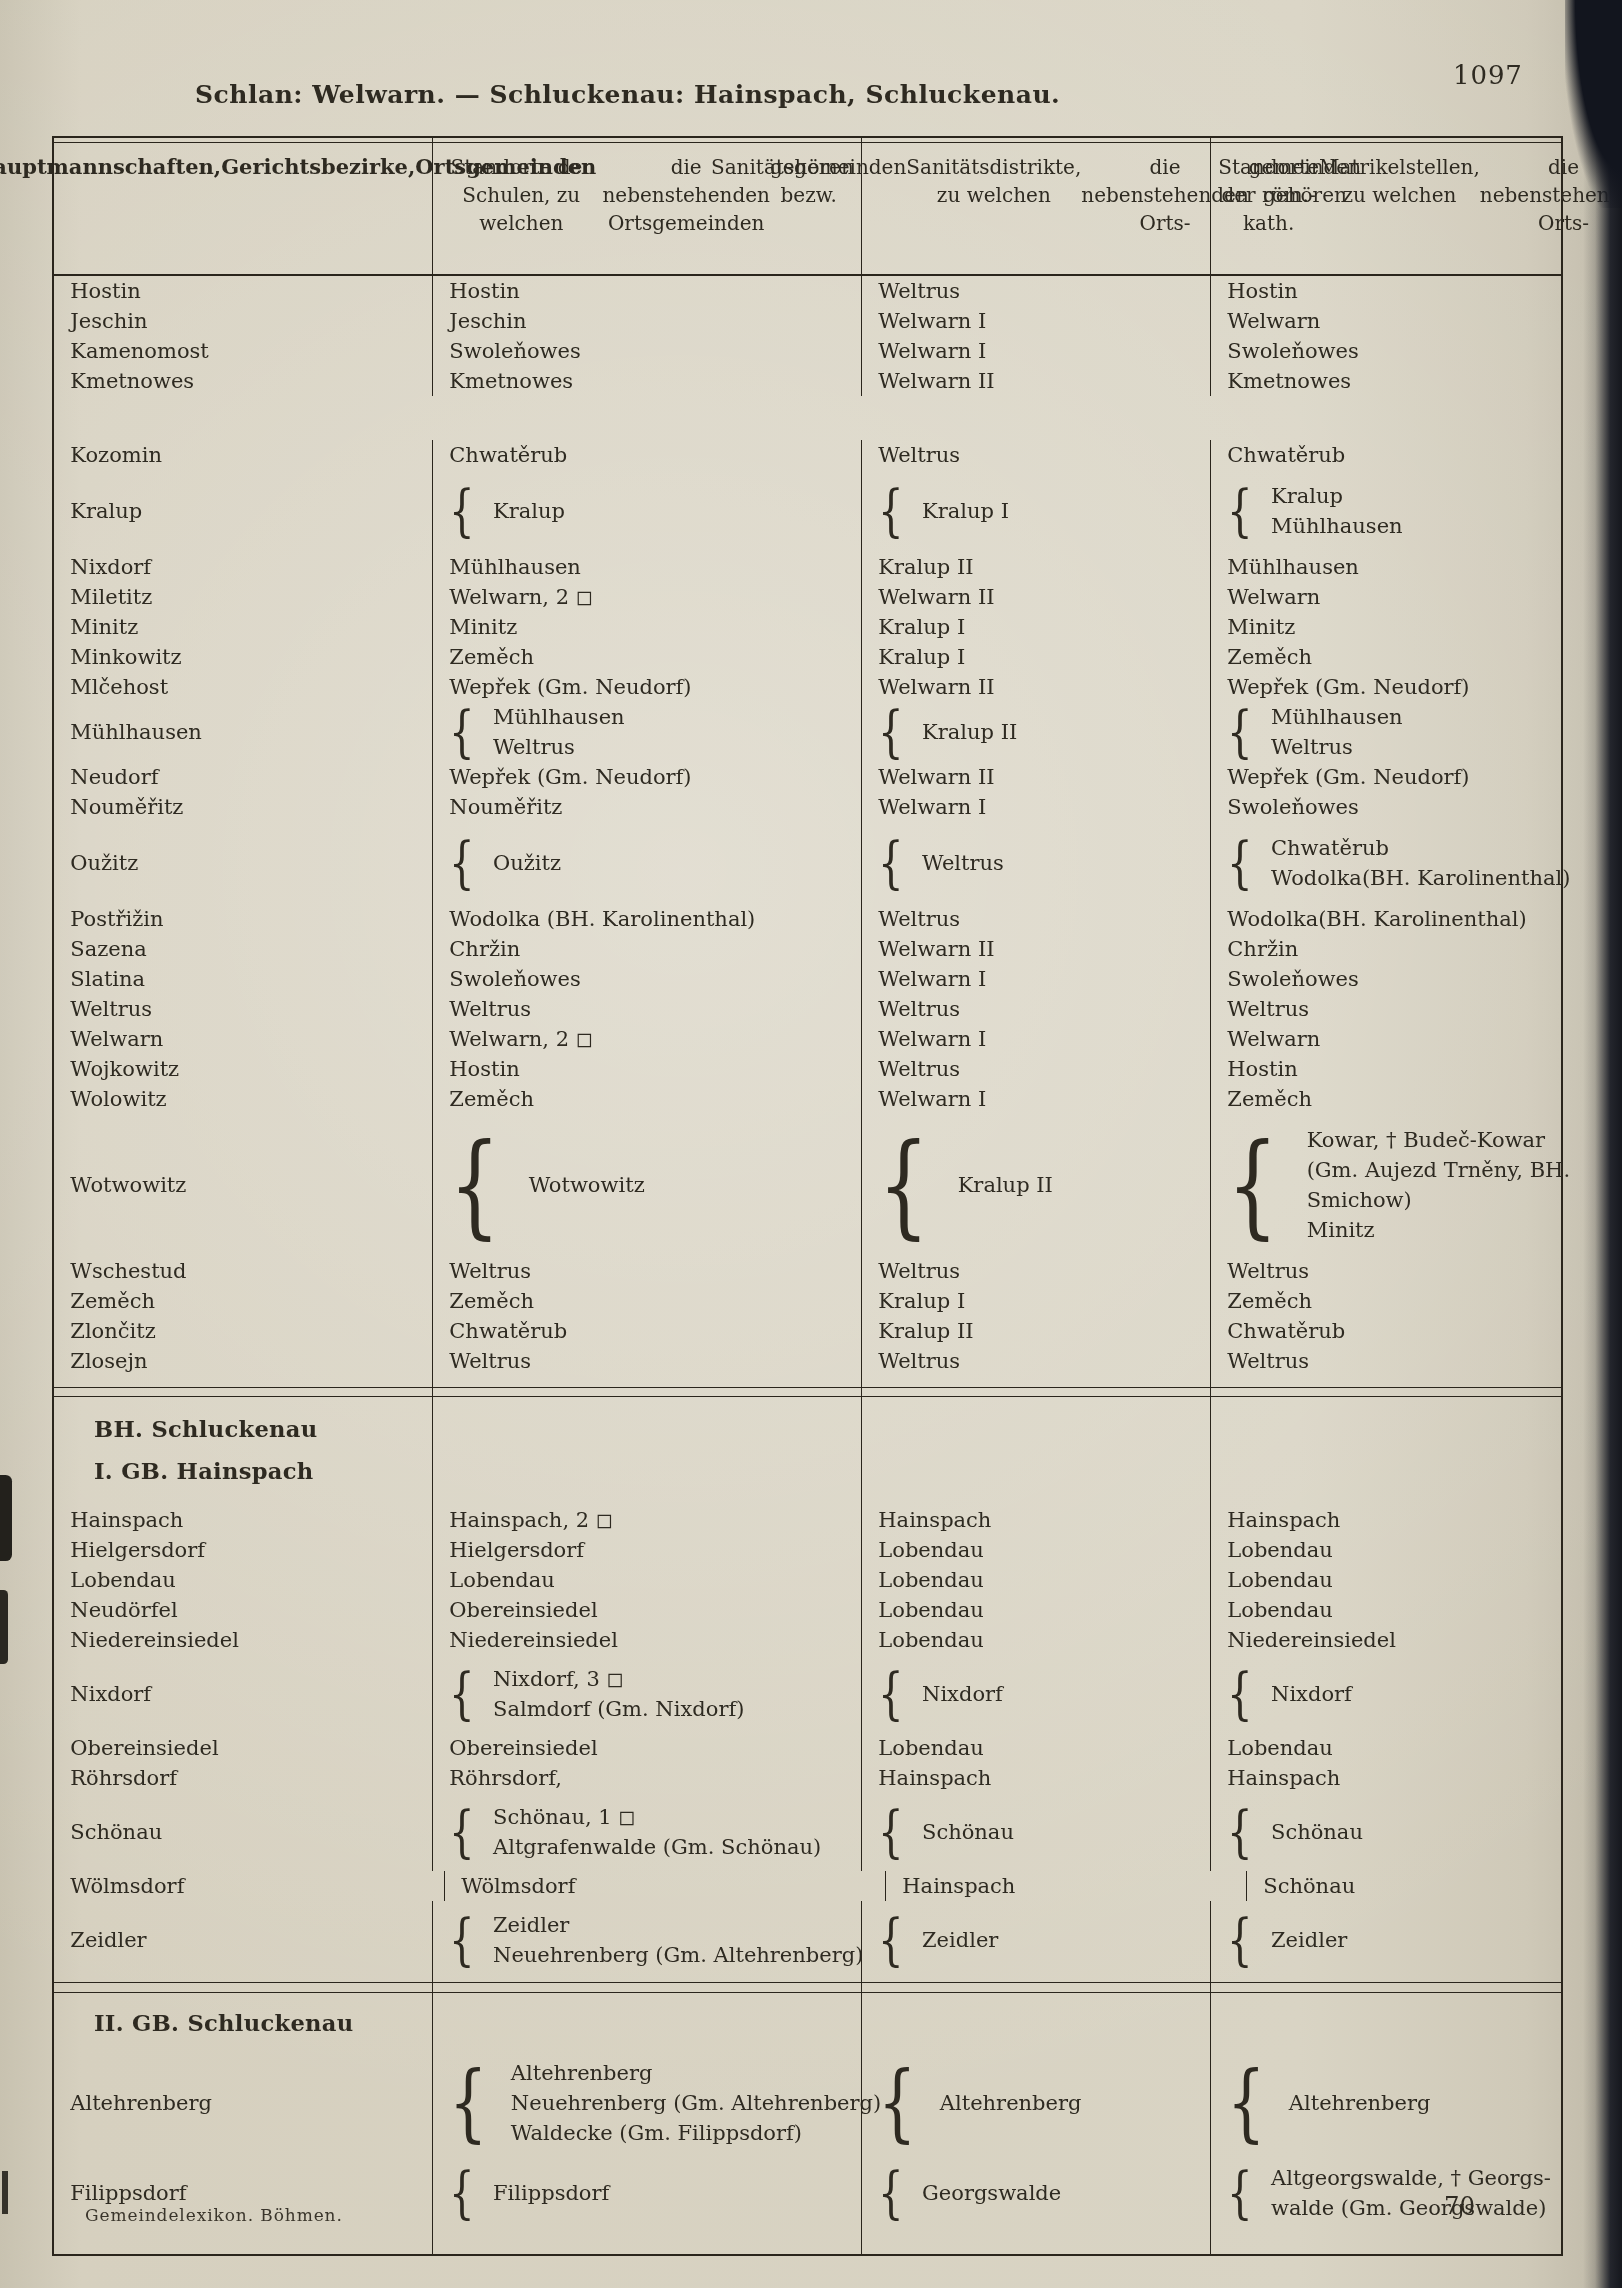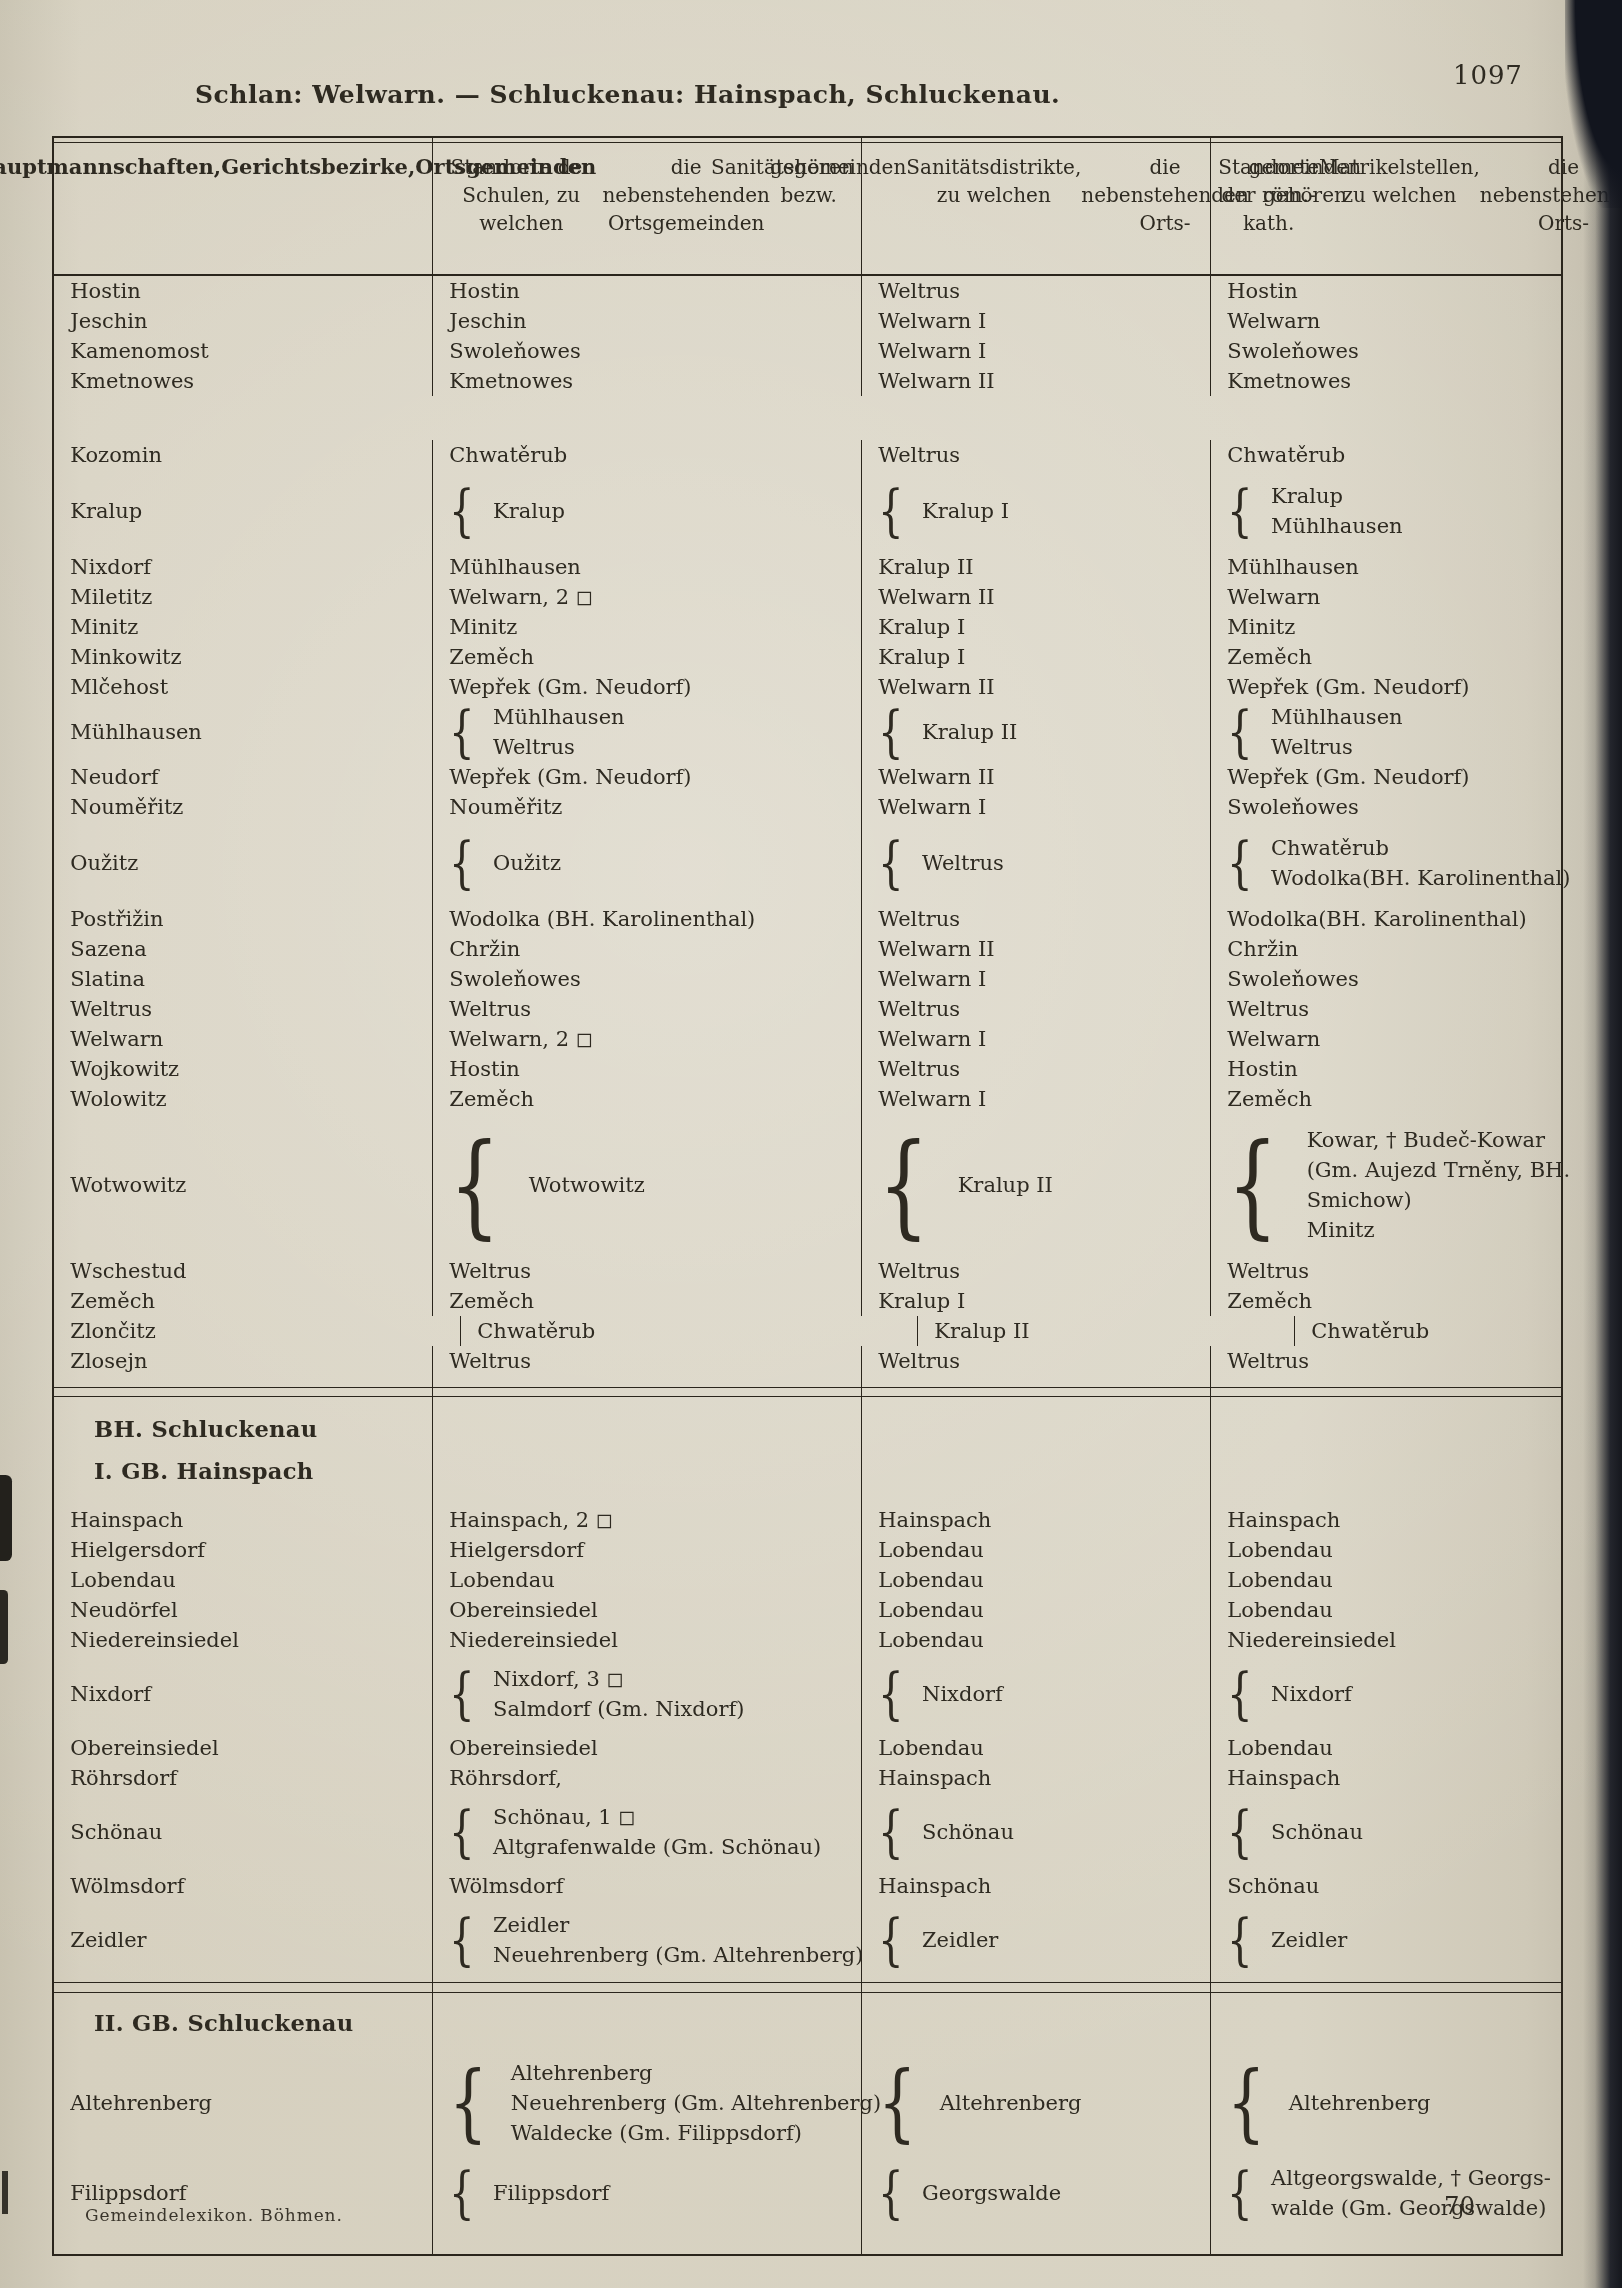--- a/index.html
+++ b/index.html
@@ -708,21 +708,21 @@
             <div class="lines">
               <div>Kralup I</div>
             </div>
           </div>
           <div class="cell col3">
             <div class="lines">
               <div>Zeměch</div>
             </div>
           </div>
         </div>
-        <div class="grid-row body-row" style="min-height: 30px; gap: 28px;">
+        <div class="grid-row body-row" style="min-height: 30px;">
           <div class="cell col0">
             <div class="lines">
               <div>Zlončitz</div>
             </div>
           </div>
           <div class="cell col1">
             <div class="lines">
               <div>Chwatěrub</div>
             </div>
           </div>
@@ -1018,21 +1018,21 @@
               <div>Schönau</div>
             </div>
           </div>
         </div>
         <div class="grid-row gap" style="height: 9px;">
           <div class="cell"></div>
           <div class="cell"></div>
           <div class="cell"></div>
           <div class="cell"></div>
         </div>
-        <div class="grid-row body-row" style="min-height: 30px;">
+        <div class="grid-row body-row" style="min-height: 30px; gap: 12px;">
           <div class="cell col0">
             <div class="lines">
               <div>Wölmsdorf</div>
             </div>
           </div>
           <div class="cell col1">
             <div class="lines">
               <div>Wölmsdorf</div>
             </div>
           </div>

